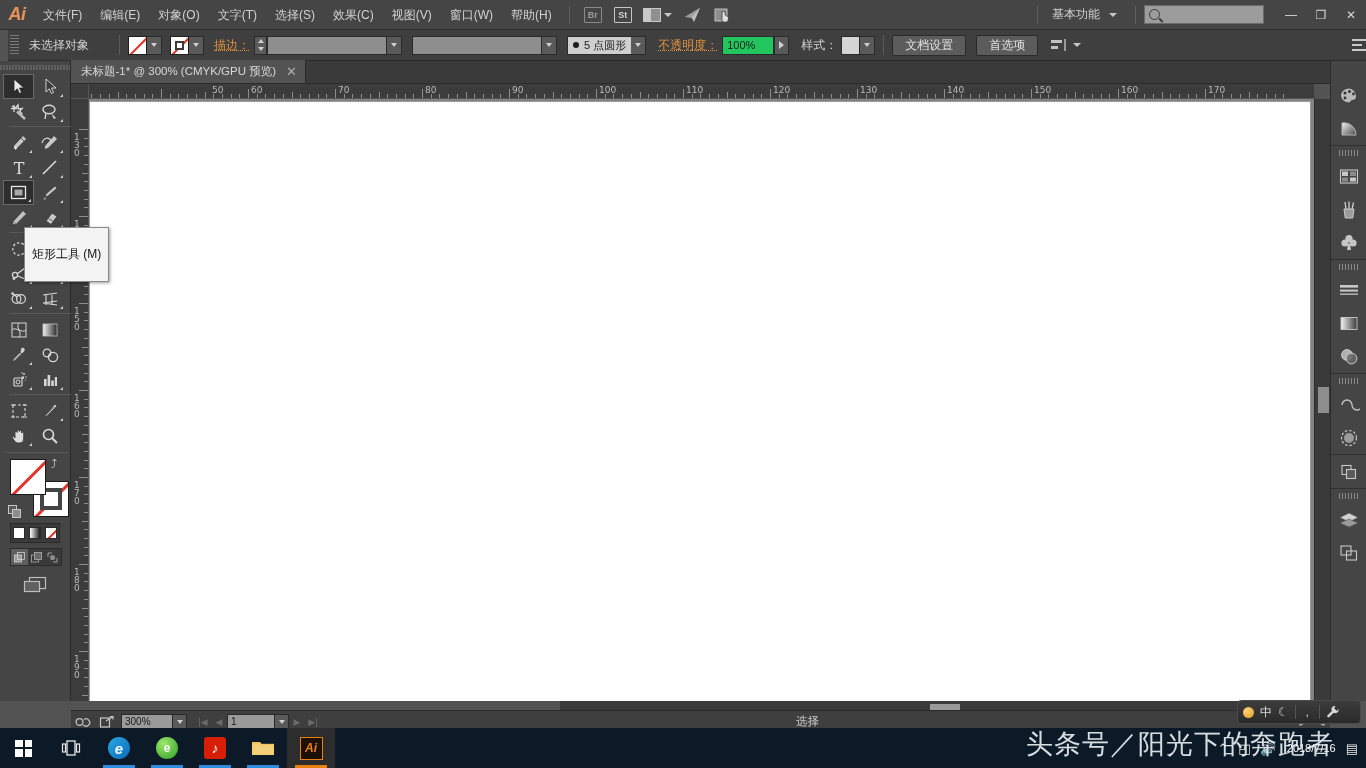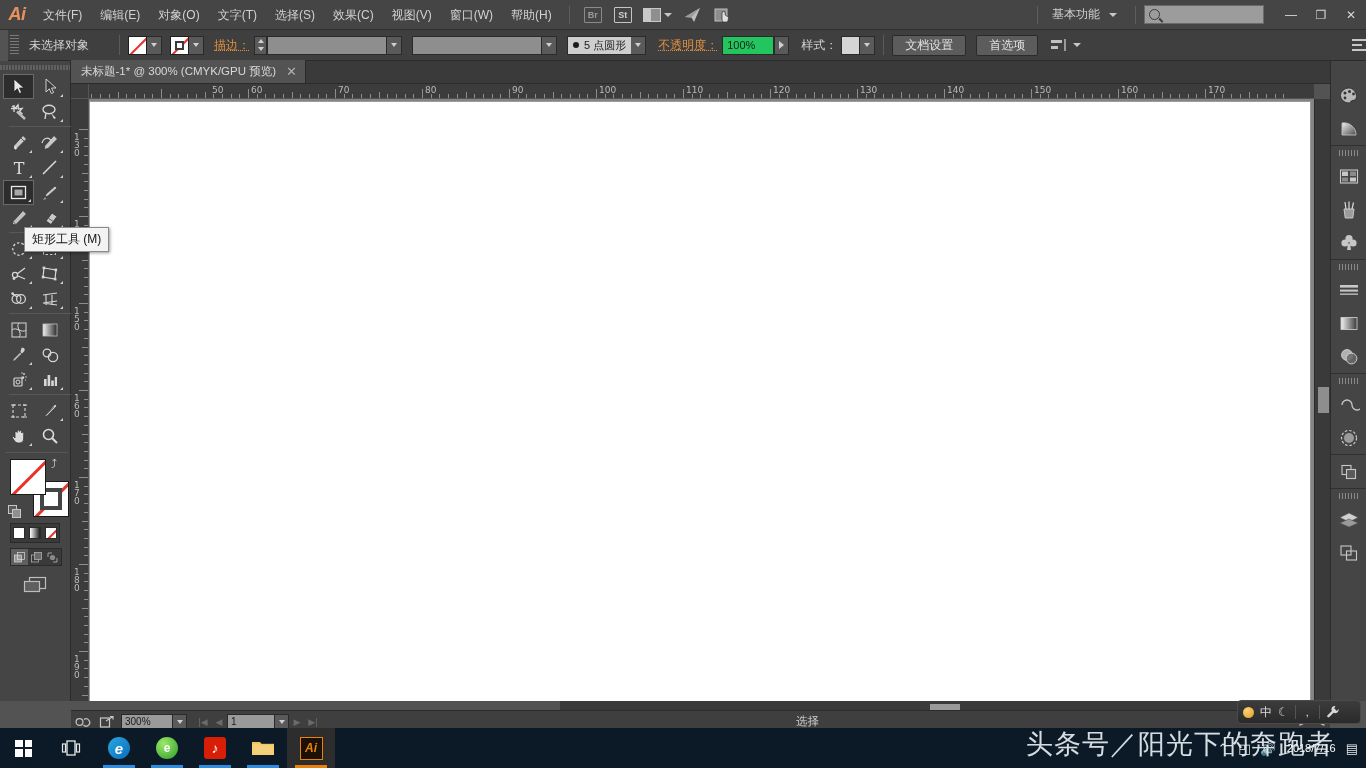--- a/index.html
+++ b/index.html
@@ -227,21 +227,21 @@
   .draw-row .d.on { background:#5f5f5f; }
 
   .screen-mode {
     margin: 8px auto 0 auto; width: 30px; height: 22px; display:flex;align-items:center;justify-content:center;
   }
 
   
   .tooltip {
     position: absolute; left: 24px; top: 227px; z-index: 50;
     background: #f3f3f3; border: 1px solid #8a8a8a;
-    padding: 3px 7px; font-size: 12px; color: #111;
+    padding: 18px 7px; font-size: 12px; color: #111;
     box-shadow: 1px 1px 3px rgba(0,0,0,0.4);
     white-space: nowrap;
   }
 
   
   .ruler-corner {
     position: absolute; left: 71px; top: 84px; width: 18px; height: 15px;
     background: #3c3c3c; border-right:1px solid #555; border-bottom:1px solid #555;
   }
   .ruler-h {

